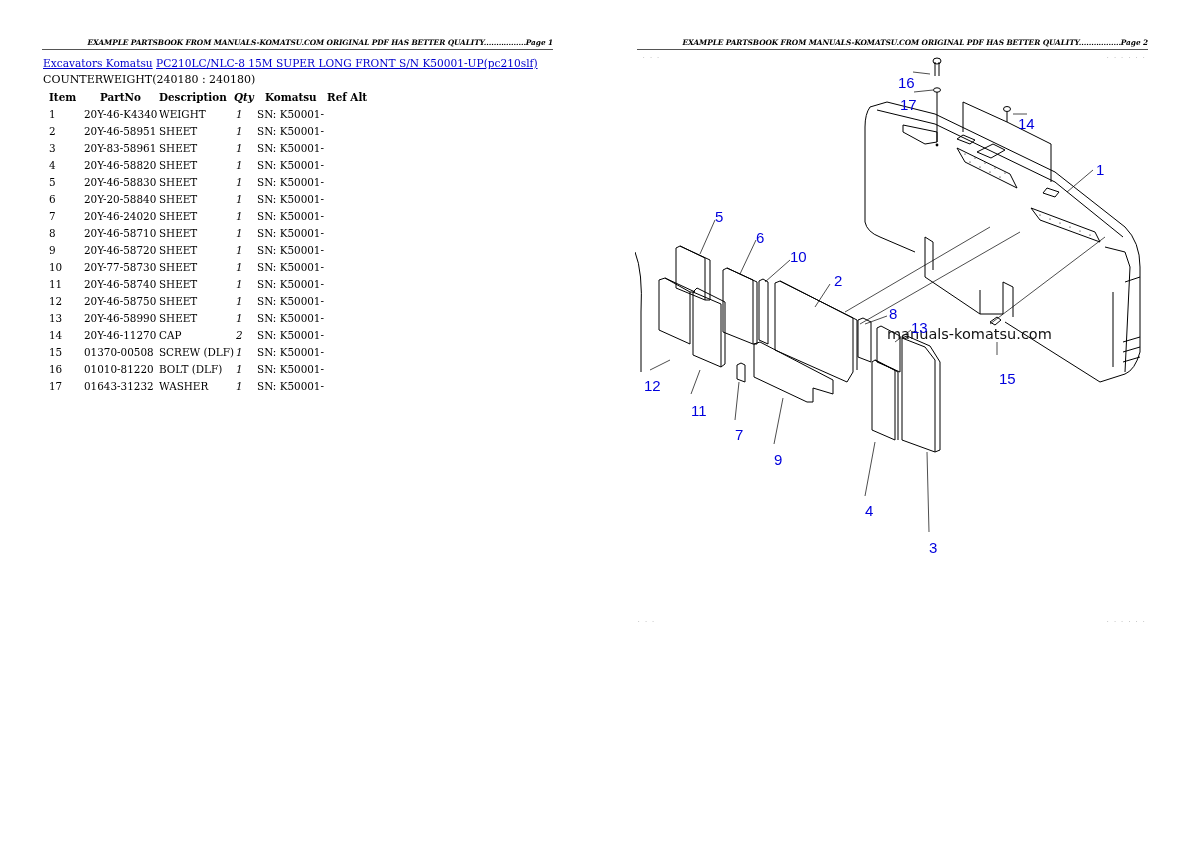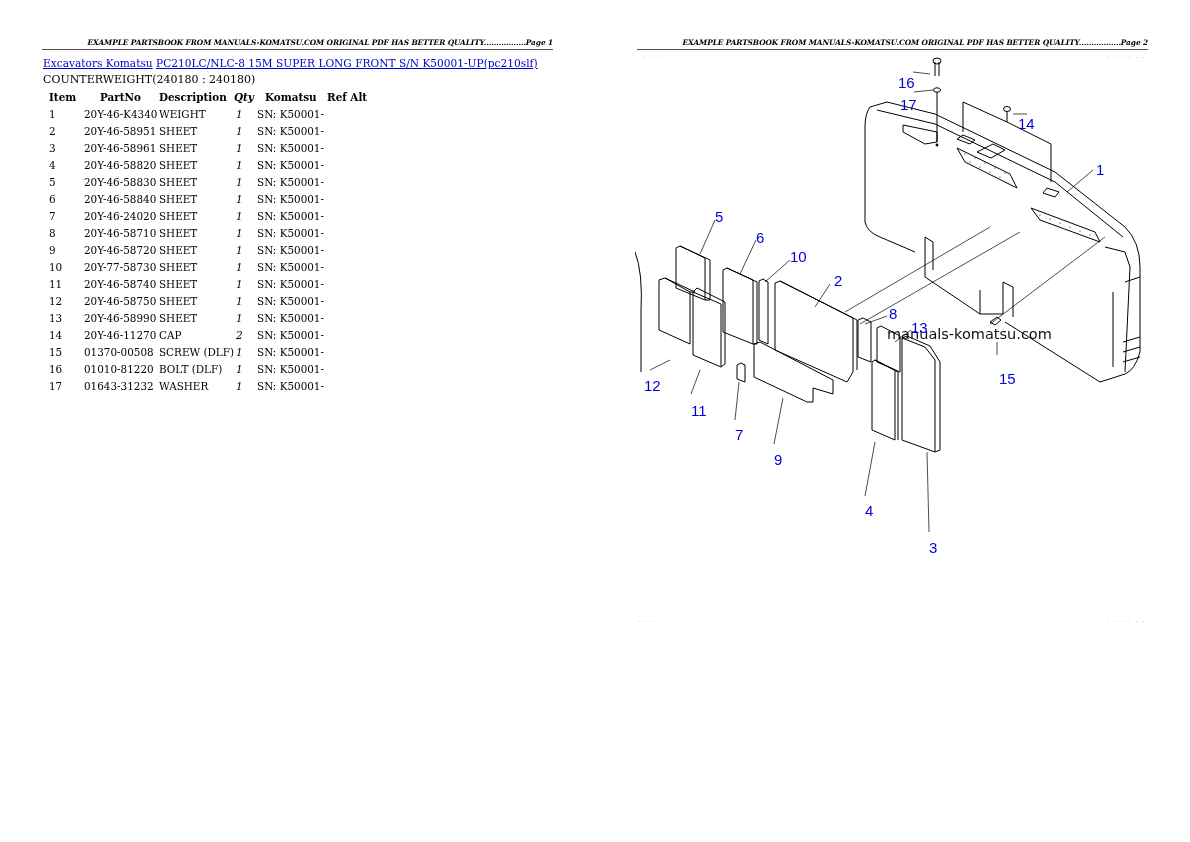--- a/index.html
+++ b/index.html
@@ -74,21 +74,21 @@
         <tr>
           <td class="c-item">2</td>
           <td class="c-part">20Y-46-58951</td>
           <td class="c-desc">SHEET</td>
           <td class="c-qty">1</td>
           <td class="c-opt">SN: K50001-</td>
           <td class="c-ref"></td>
         </tr>
         <tr>
           <td class="c-item">3</td>
-          <td class="c-part">20Y-46-58961</td>
+          <td class="c-part">20Y-83-58961</td>
           <td class="c-desc">SHEET</td>
           <td class="c-qty">1</td>
           <td class="c-opt">SN: K50001-</td>
           <td class="c-ref"></td>
         </tr>
         <tr>
           <td class="c-item">4</td>
           <td class="c-part">20Y-46-58820</td>
           <td class="c-desc">SHEET</td>
           <td class="c-qty">1</td>
@@ -98,21 +98,21 @@
         <tr>
           <td class="c-item">5</td>
           <td class="c-part">20Y-46-58830</td>
           <td class="c-desc">SHEET</td>
           <td class="c-qty">1</td>
           <td class="c-opt">SN: K50001-</td>
           <td class="c-ref"></td>
         </tr>
         <tr>
           <td class="c-item">6</td>
-          <td class="c-part">20Y-46-58840</td>
+          <td class="c-part">20Y-20-58840</td>
           <td class="c-desc">SHEET</td>
           <td class="c-qty">1</td>
           <td class="c-opt">SN: K50001-</td>
           <td class="c-ref"></td>
         </tr>
         <tr>
           <td class="c-item">7</td>
           <td class="c-part">20Y-46-24020</td>
           <td class="c-desc">SHEET</td>
           <td class="c-qty">1</td>

